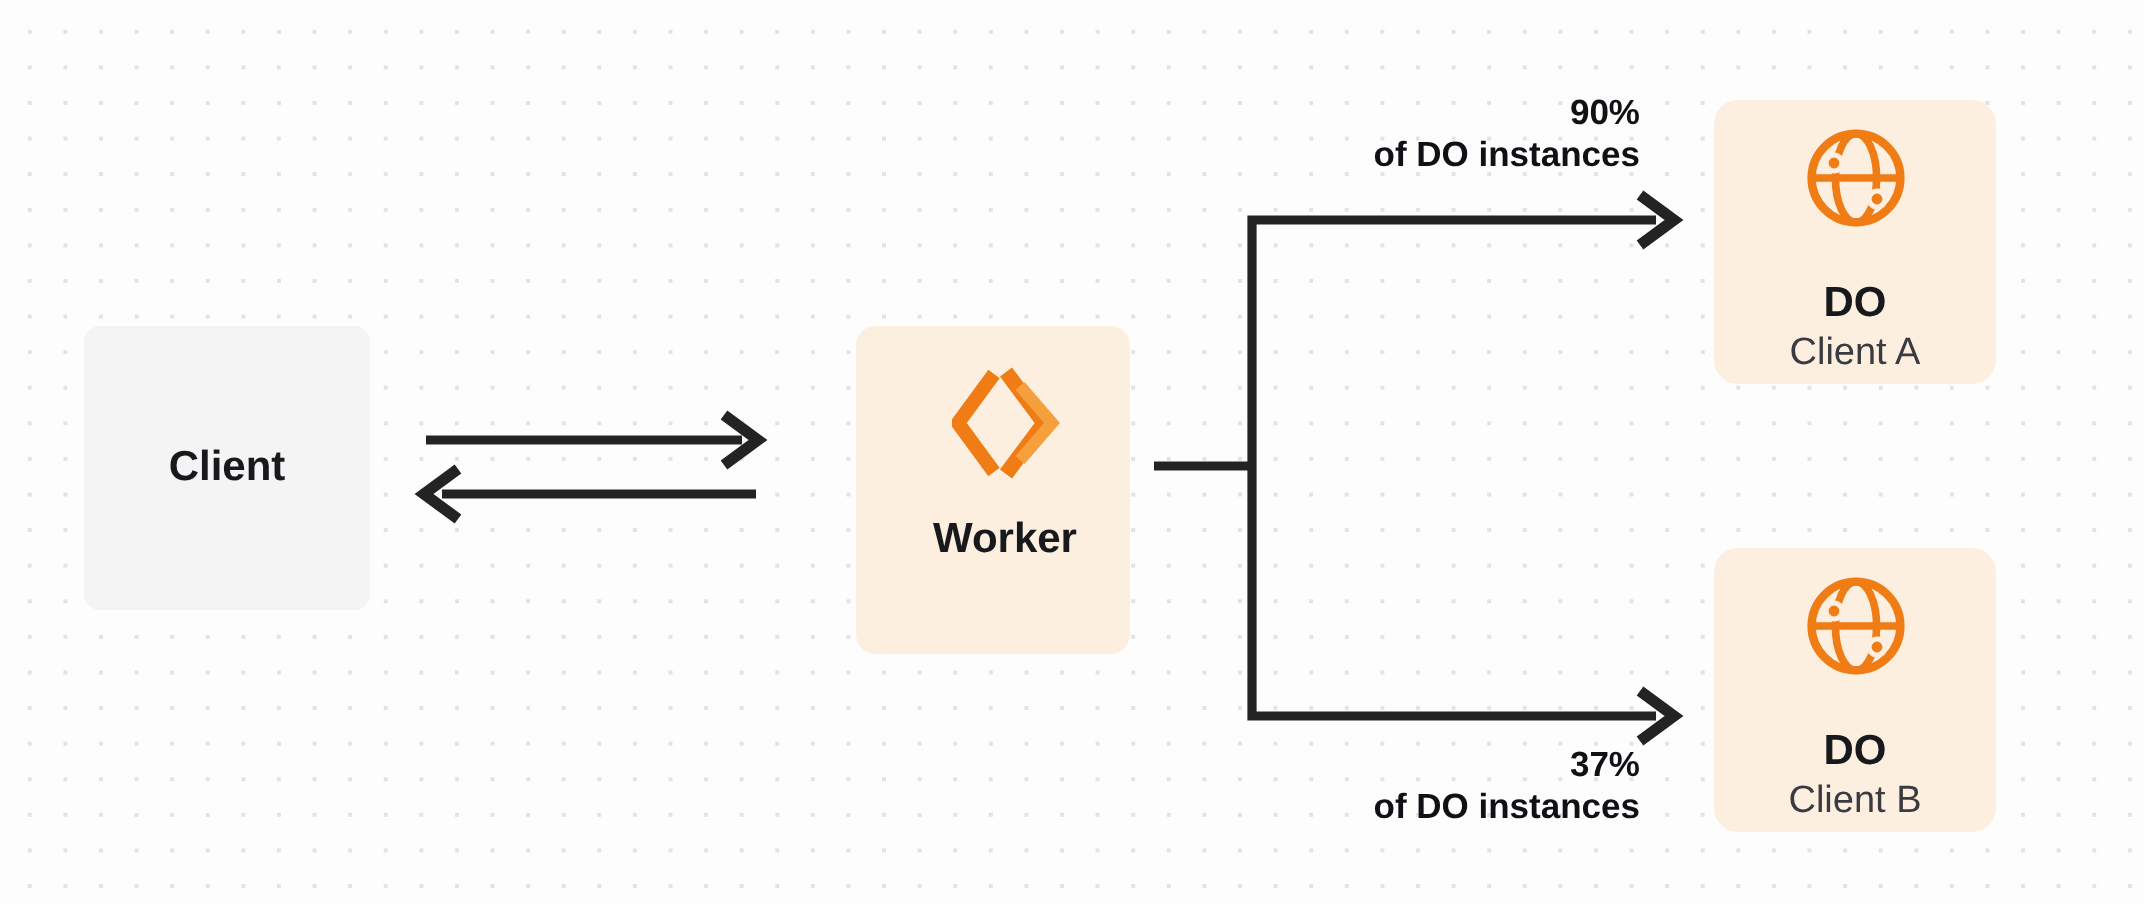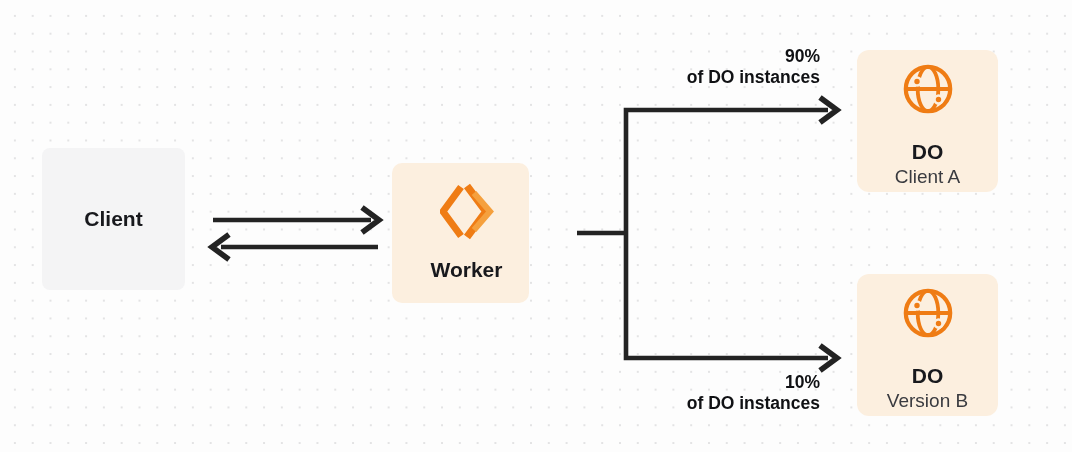--- a/index.html
+++ b/index.html
@@ -47,34 +47,34 @@
     stroke-linejoin:miter;
     stroke-linecap:butt;
   }
   .node{
     position:absolute;
     display:flex;
     flex-direction:column;
     align-items:center;
   }
   .node-client{
-    left:42px; top:148px;
+    left:42px; top:163px;
     width:143px; height:142px;
     background:var(--node-gray-bg);
     border-radius:8px;
     justify-content:center;
   }
   .node-client .node-label{
     font-size:21px;
     font-weight:bold;
     color:var(--text-primary);
   }
   .node-worker{
-    left:392px; top:163px;
-    width:137px; height:140px;
+    left:428px; top:163px;
+    width:137px; height:164px;
     background:var(--node-cream-bg);
     border-radius:10px;
     padding-top:20px;
     padding-left:12px;
   }
   .node-worker .node-label{
     margin-top:18px;
     font-size:21px;
     font-weight:bold;
     color:var(--text-primary);
@@ -155,21 +155,21 @@
     </svg>
     <span class="node-label">Worker</span>
   </div>
 
   <div class="edge-label edge-label-a">
     <span>90%</span>
     <span>of DO instances</span>
   </div>
 
   <div class="edge-label edge-label-b">
-    <span>10%</span>
+    <span>37%</span>
     <span>of DO instances</span>
   </div>
 
   <div class="node node-do node-do-a">
     <svg class="globe" viewBox="0 0 52 52" aria-hidden="true">
       <circle class="g-stroke" cx="26" cy="26" r="22.2" stroke-width="4.2"></circle>
       <ellipse class="g-stroke" cx="26" cy="26" rx="10.3" ry="22.2" stroke-width="3.8"></ellipse>
       <line class="g-stroke" x1="3.8" y1="26" x2="48.2" y2="26" stroke-width="3.8"></line>
       <circle class="g-dot" cx="15" cy="18.5" r="4"></circle>
       <circle class="g-dot" cx="36.5" cy="36.5" r="4"></circle>
@@ -180,16 +180,16 @@
 
   <div class="node node-do node-do-b">
     <svg class="globe" viewBox="0 0 52 52" aria-hidden="true">
       <circle class="g-stroke" cx="26" cy="26" r="22.2" stroke-width="4.2"></circle>
       <ellipse class="g-stroke" cx="26" cy="26" rx="10.3" ry="22.2" stroke-width="3.8"></ellipse>
       <line class="g-stroke" x1="3.8" y1="26" x2="48.2" y2="26" stroke-width="3.8"></line>
       <circle class="g-dot" cx="15" cy="18.5" r="4"></circle>
       <circle class="g-dot" cx="36.5" cy="36.5" r="4"></circle>
     </svg>
     <span class="do-title">DO</span>
-    <span class="do-subtitle">Version B</span>
+    <span class="do-subtitle">Client B</span>
   </div>
 
 </div>
 
 </body></html>

